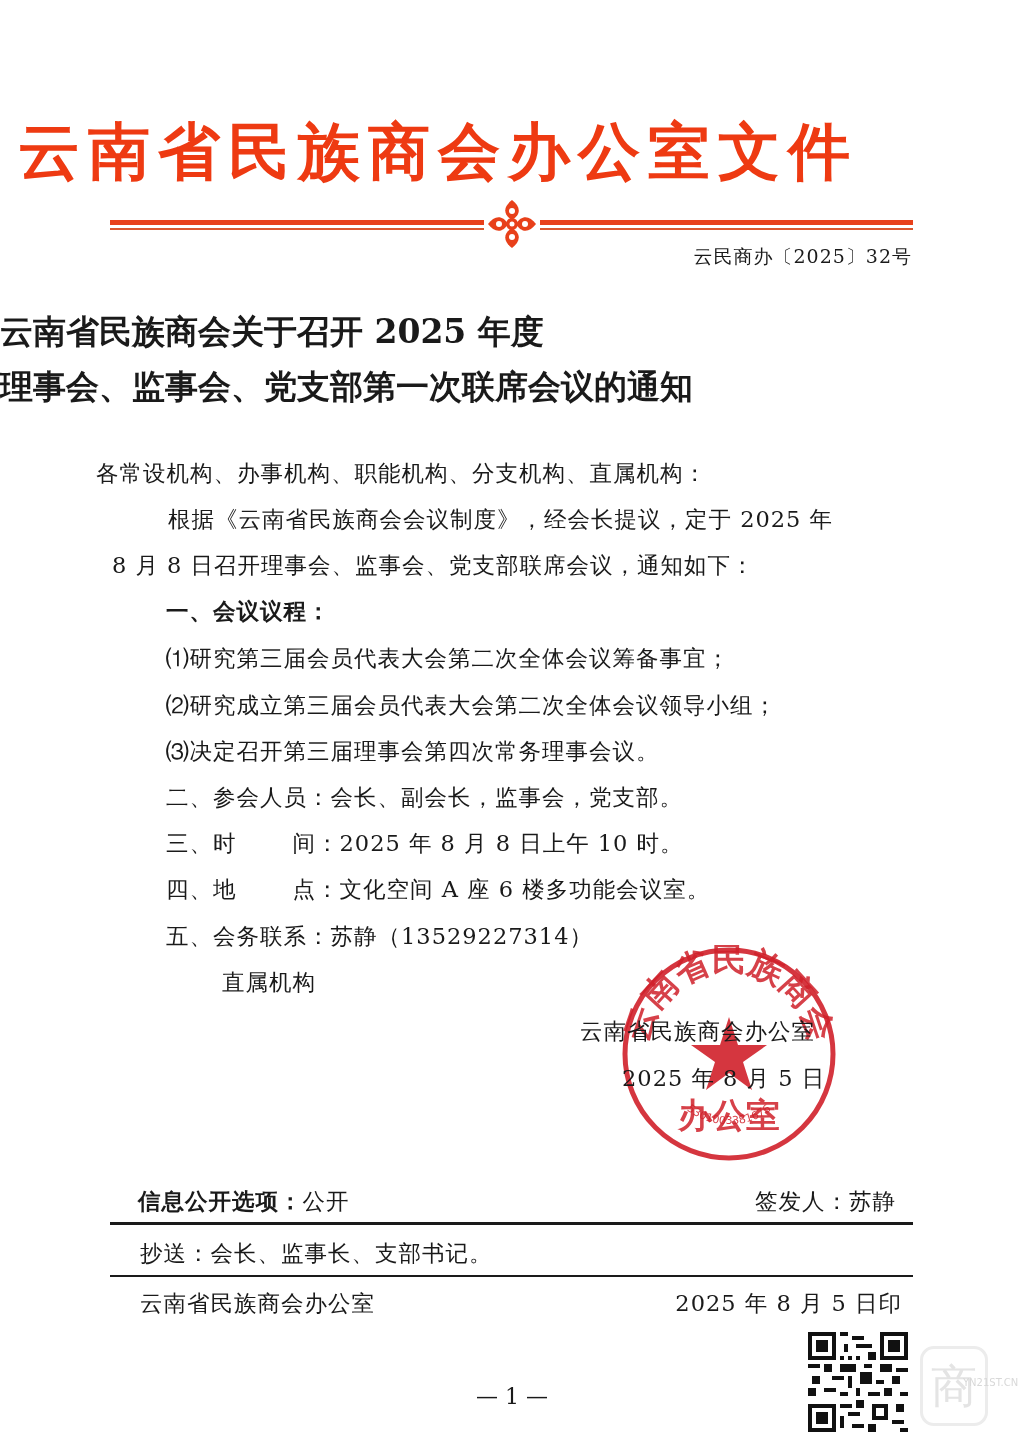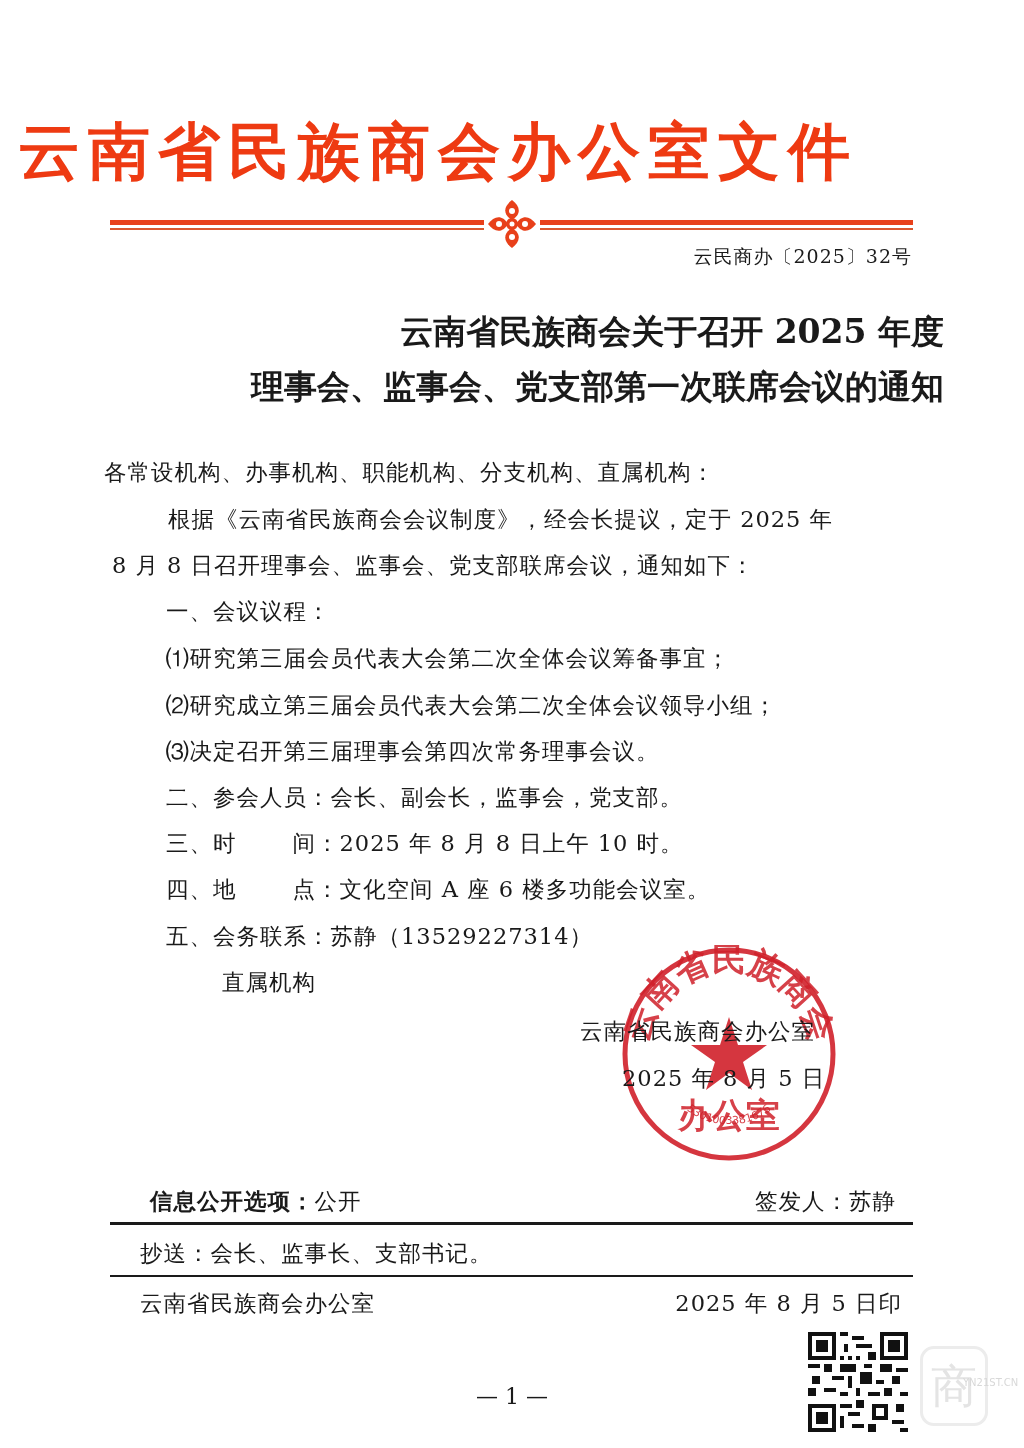--- a/index.html
+++ b/index.html
@@ -10,31 +10,31 @@
   
   .masthead { left: 0; width: 876px; top: 112px; text-align: center;
               font-family: "DejaVu Sans", "Liberation Sans", sans-serif; font-weight: bold;
               font-size: 62px; letter-spacing: 8px; color: #ee3a12; line-height: 80px; }
   .rule-top { left: 110px; width: 803px; top: 220px; height: 5px; background: #e8401a; }
   .rule-bot { left: 110px; width: 803px; top: 228px; height: 2px; background: #d9562f; }
   .ornament { left: 484px; top: 196px; width: 56px; height: 56px; background: #ffffff; }
 
   .docno { right: 112px; top: 238px; font-size: 19px; letter-spacing: 1px; line-height: 36px; }
 
-  .title { left: 0; width: 944px; text-align: right; font-weight: bold; font-size: 33px;
+  .title { left: 0; width: 944px; text-align: left; font-weight: bold; font-size: 33px;
            letter-spacing: 0px; line-height: 58px; }
   .t1 { top: 303px; }
   .t2 { top: 358px; }
 
   .p { font-size: 22.5px; line-height: 46px; white-space: nowrap; letter-spacing: 1px; }
 
   .stamp { left: 620px; top: 945px; width: 218px; height: 218px; }
 
   .footer-line { left: 110px; width: 803px; height: 2px; background: #1a1a1a; }
-  .bold-sans { font-family: "DejaVu Sans", "Liberation Sans", sans-serif; font-weight: bold; margin-left: 12px; }
+  .bold-sans { font-family: "DejaVu Sans", "Liberation Sans", sans-serif; font-weight: bold; }
 
   .qr { left: 808px; top: 1332px; width: 100px; height: 100px; }
   .wm { left: 920px; top: 1346px; width: 68px; height: 80px; border-radius: 14px;
         border: 3px solid #ececec; box-sizing: border-box; color: #e4e4e4;
         font-family: "DejaVu Sans", sans-serif; font-size: 46px; text-align: center; line-height: 74px; }
   .wm small { position: absolute; left: 0; right: 0; top: 30px; font-size: 10px; line-height: 8px; color: #d8d8d8; letter-spacing: 0; padding-left: 40px; }
   .pageno { left: 0; width: 1024px; top: 1382px; text-align: center; font-size: 22px; line-height: 30px; }
 </style>
 </head>
 <body>
@@ -57,25 +57,25 @@
     <circle cx="15" cy="28" r="3"></circle>
     <circle cx="41" cy="28" r="3"></circle>
   </g>
 </svg>
 
 <div class="abs docno">云民商办〔2025〕32号</div>
 
 <div class="abs title t1">云南省民族商会关于召开 2025 年度</div>
 <div class="abs title t2">理事会、监事会、党支部第一次联席会议的通知</div>
 
-<div class="abs p" style="left:104px; top:450px;font-family:Liberation Serif, serif;">各常设机构、办事机构、职能机构、分支机构、直属机构：</div>
+<div class="abs p" style="left:96px; top:450px;">各常设机构、办事机构、职能机构、分支机构、直属机构：</div>
 <div class="abs p" style="left:168px; top:496px;">根据《云南省民族商会会议制度》，经会长提议，定于 2025 年</div>
 <div class="abs p" style="left:112px; top:542px;">8 月 8 日召开理事会、监事会、党支部联席会议，通知如下：</div>
 
-<div class="abs p" style="left:166px; top:588px;">一、会议议程：</div>
+<div class="abs p" style="left:166px; top:588px;font-weight:bold;">一、会议议程：</div>
 <div class="abs p" style="left:166px; top:635px;">⑴研究第三届会员代表大会第二次全体会议筹备事宜；</div>
 <div class="abs p" style="left:166px; top:682px;">⑵研究成立第三届会员代表大会第二次全体会议领导小组；</div>
 <div class="abs p" style="left:166px; top:728px;">⑶决定召开第三届理事会第四次常务理事会议。</div>
 
 <div class="abs p" style="left:166px; top:774px;">
   <span>二、参会人员：</span><span>会长、副会长，监事会，党支部。</span>
 </div>
 <div class="abs p" style="left:166px; top:820px;text-align:center;">
   <span>三、时</span><span style="display:inline-block;width:56px;"></span><span>间：</span><span>2025 年 8 月 8 日上午 10 时。</span>
 </div>

